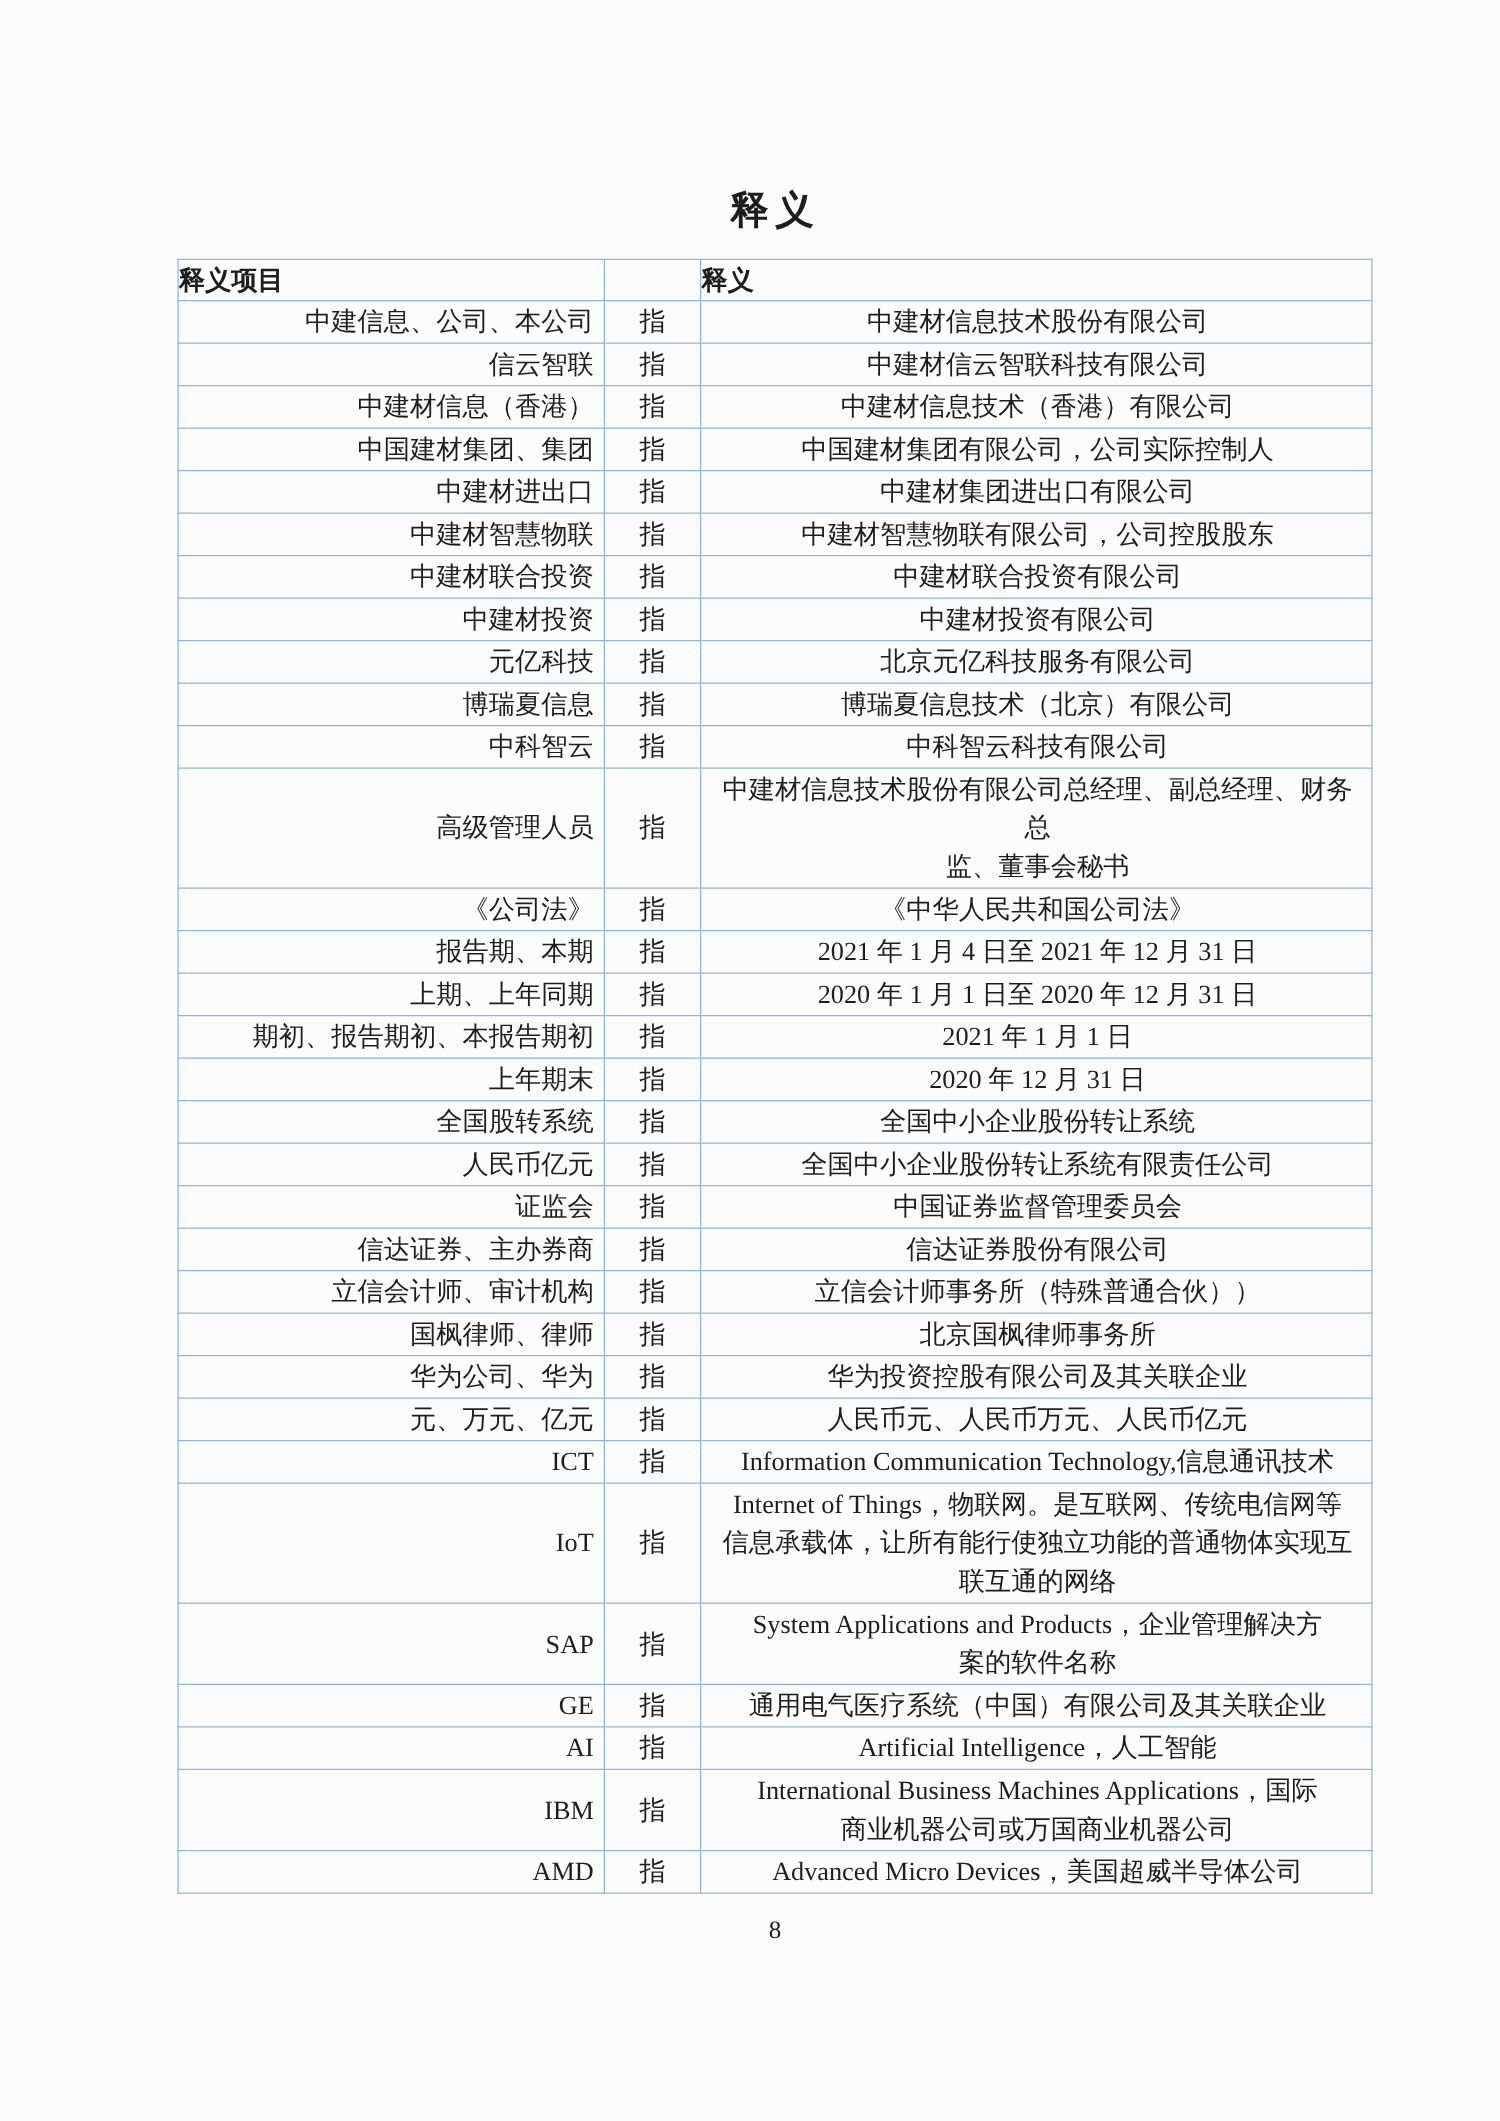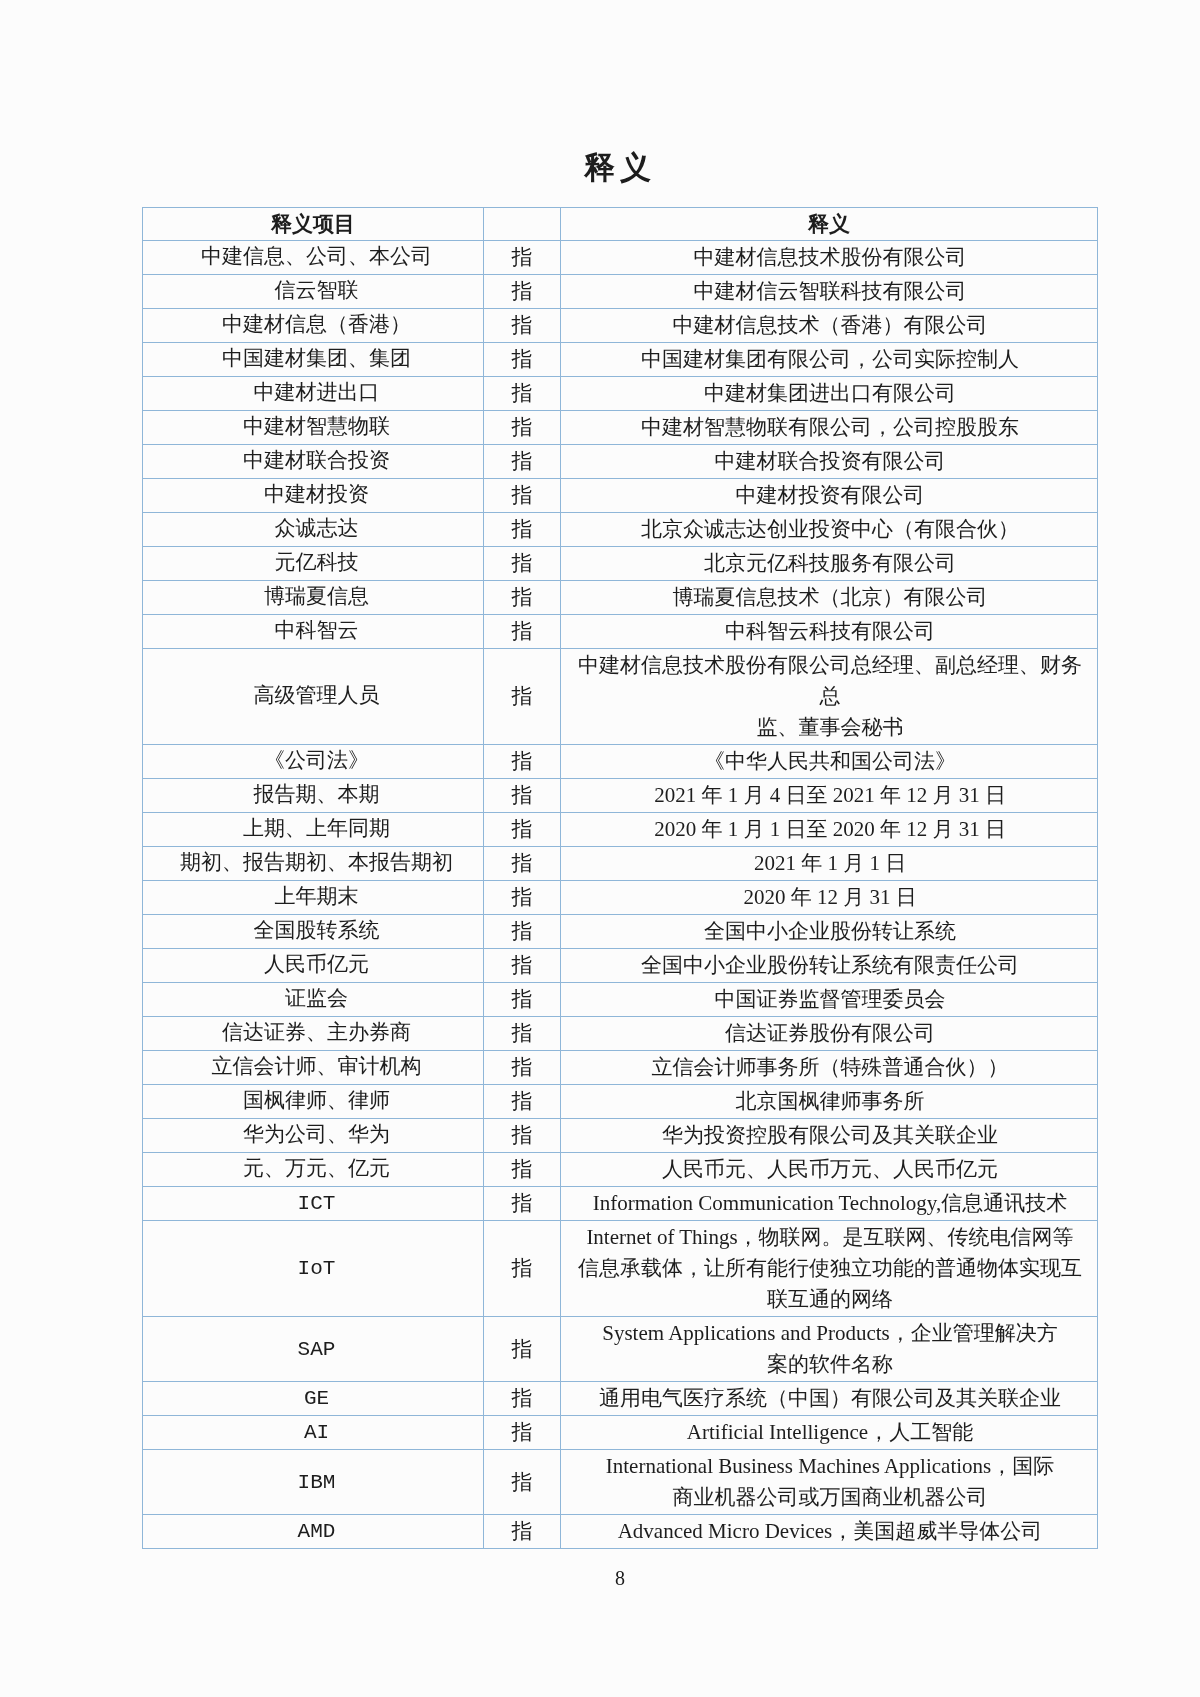--- a/index.html
+++ b/index.html
@@ -42,28 +42,27 @@
   .def-table td {
     border: 1px solid var(--border);
     font-size: 21px;
     line-height: 31px;
     padding: 0;
     vertical-align: middle;
     overflow: hidden;
   }
   .def-table th {
     font-weight: 700;
-    text-align: center;
+    text-align: left;
     height: 33px;
     margin-top: 12px;
   }
   td.col-item {
-    text-align: center;
+    text-align: right;
     padding: 1px 8px 1px 15px;
-    font-family: Liberation Mono, monospace;
   }
   td.col-ind {
     text-align: center;
     padding: 1px 0;
   }
   td.col-def {
     text-align: center;
     padding: 1px 12px 1px 14px;
     white-space: pre-line;
   }
@@ -129,25 +128,20 @@
           <td class="col-item">中建材联合投资</td>
           <td class="col-ind">指</td>
           <td class="col-def">中建材联合投资有限公司</td>
         </tr>
         <tr>
           <td class="col-item">中建材投资</td>
           <td class="col-ind">指</td>
           <td class="col-def">中建材投资有限公司</td>
         </tr>
         <tr>
-          <td class="col-item">众诚志达</td>
-          <td class="col-ind">指</td>
-          <td class="col-def">北京众诚志达创业投资中心（有限合伙）</td>
-        </tr>
-        <tr>
           <td class="col-item">元亿科技</td>
           <td class="col-ind">指</td>
           <td class="col-def">北京元亿科技服务有限公司</td>
         </tr>
         <tr>
           <td class="col-item">博瑞夏信息</td>
           <td class="col-ind">指</td>
           <td class="col-def">博瑞夏信息技术（北京）有限公司</td>
         </tr>
         <tr>

